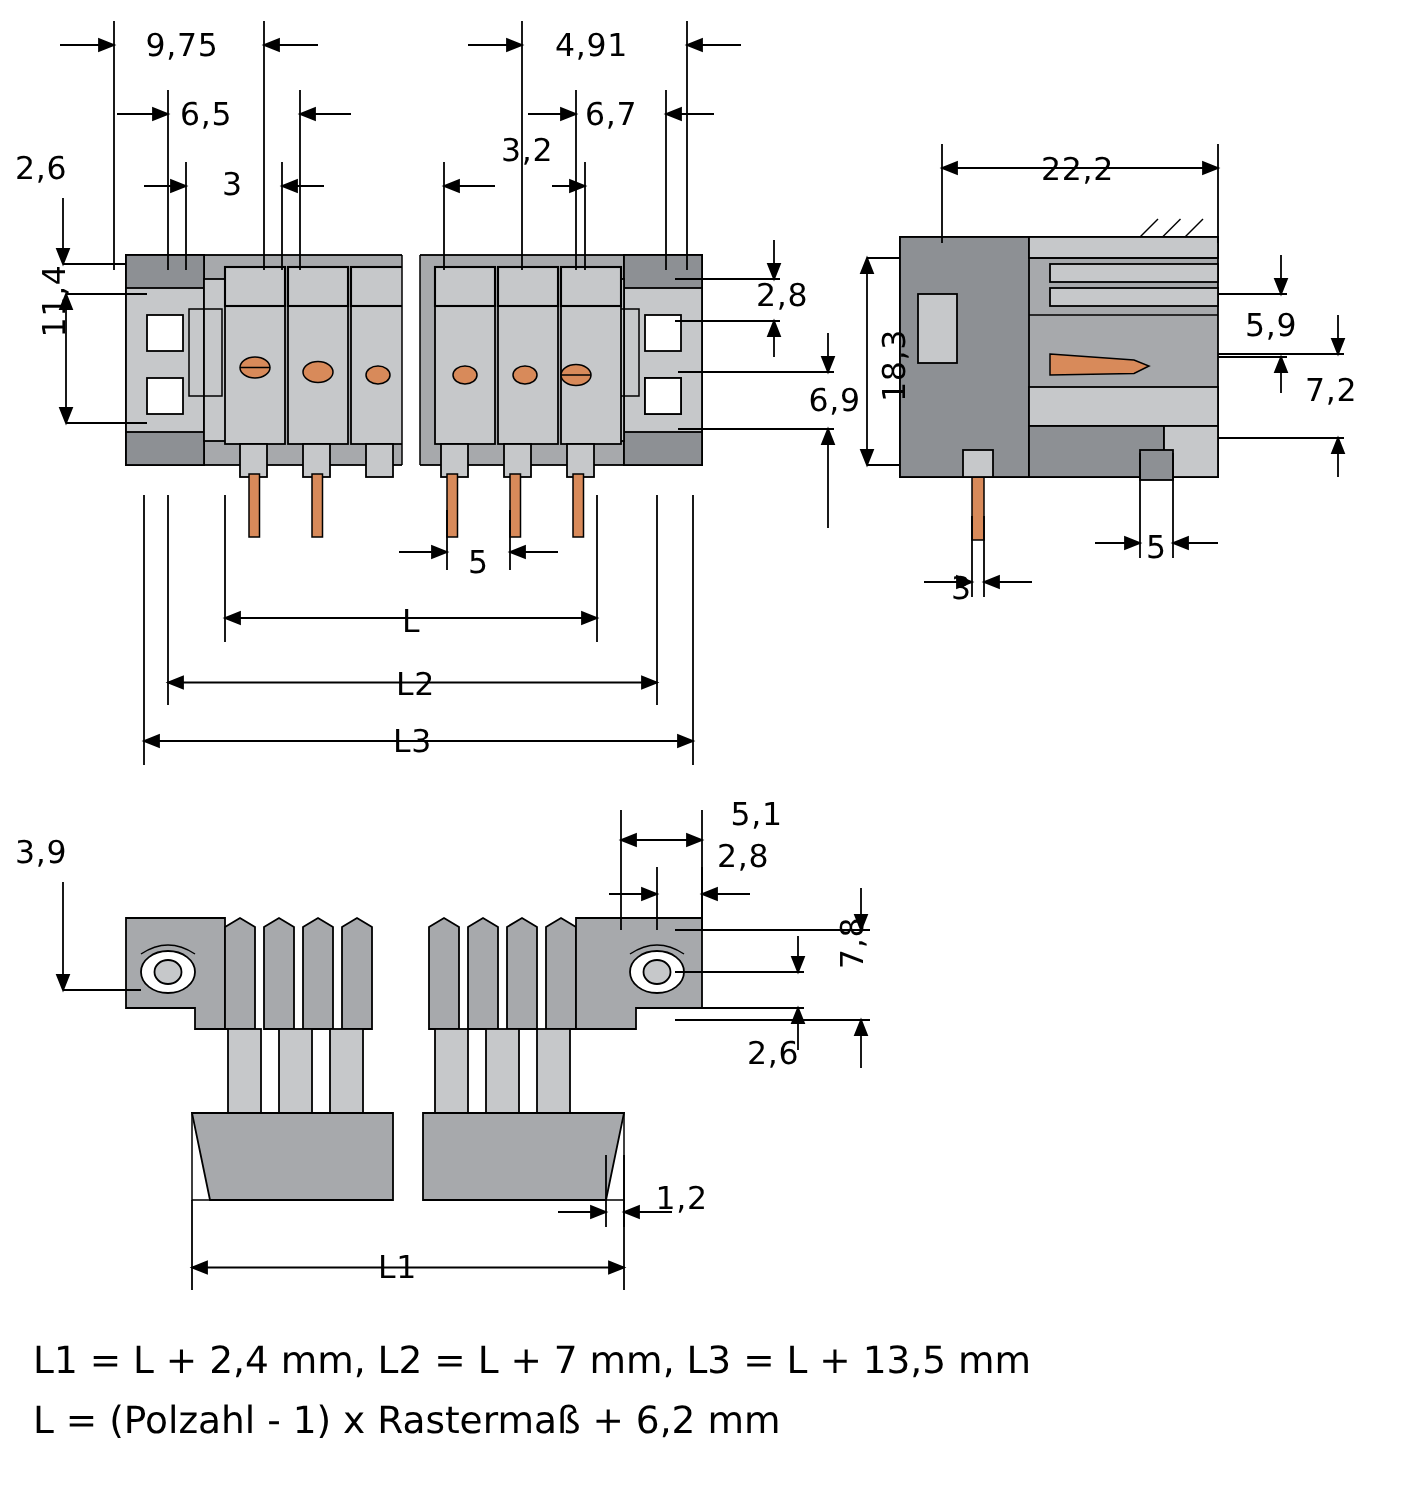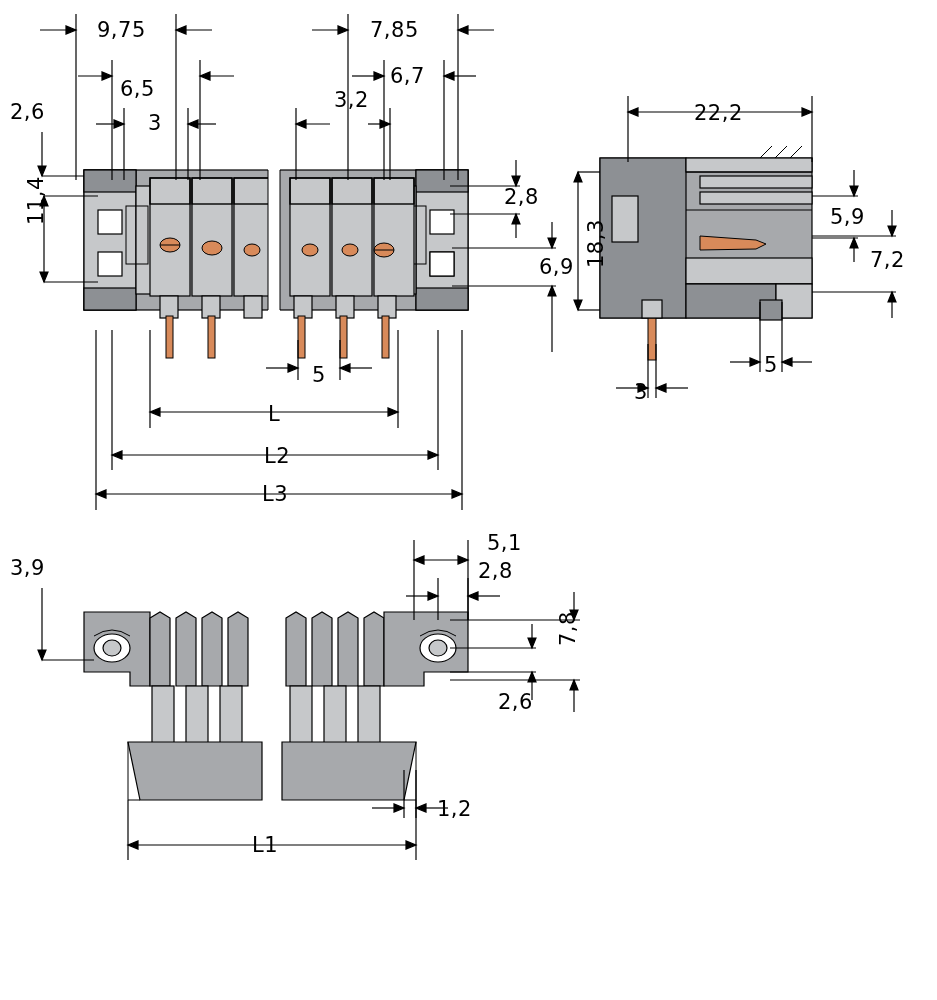--- a/index.html
+++ b/index.html
@@ -347,25 +347,25 @@
 
     <line x1="128" y1="800" x2="128" y2="860"></line>
     <line x1="416" y1="800" x2="416" y2="860"></line>
     <line x1="128" y1="845" x2="416" y2="845"></line>
     <polygon points="128,845 138,841 138,849"></polygon>
     <polygon points="416,845 406,841 406,849"></polygon>
   </g>
 </svg>
 
 <div class="abs dim" style="left:97px;top:18px;">9,75</div>
-<div class="abs dim" style="left:120px;top:77px;">6,5</div>
+<div class="abs dim" style="left:120px;top:64px;">6,5</div>
 <div class="abs dim" style="left:148px;top:111px;">3</div>
 <div class="abs dim" style="left:10px;top:100px;">2,6</div>
 <div class="abs dim" style="left:24px;top:225px;transform:rotate(-90deg);transform-origin:left top;">11,4</div>
-<div class="abs dim" style="left:370px;top:18px;">7,85</div>
+<div class="abs dim" style="left:370px;top:18px;">4,91</div>
 <div class="abs dim" style="left:390px;top:64px;">6,7</div>
 <div class="abs dim" style="left:312px;top:88px;margin-left:22px;">3,2</div>
 <div class="abs dim" style="left:504px;top:185px;">2,8</div>
 <div class="abs dim" style="left:539px;top:255px;">6,9</div>
 <div class="abs dim" style="left:312px;top:363px;">5</div>
 <div class="abs dim" style="left:268px;top:402px;">L</div>
 <div class="abs dim" style="left:264px;top:444px;">L2</div>
 <div class="abs dim" style="left:262px;top:482px;">L3</div>
 
 <div class="abs dim" style="left:694px;top:101px;">22,2</div>
@@ -373,17 +373,19 @@
 <div class="abs dim" style="left:830px;top:205px;">5,9</div>
 <div class="abs dim" style="left:870px;top:248px;">7,2</div>
 <div class="abs dim" style="left:764px;top:353px;">5</div>
 <div class="abs dim" style="left:634px;top:380px;">3</div>
 
 <div class="abs dim" style="left:10px;top:556px;">3,9</div>
 <div class="abs dim" style="left:487px;top:531px;">5,1</div>
 <div class="abs dim" style="left:478px;top:559px;">2,8</div>
 <div class="abs dim" style="left:556px;top:646px;transform:rotate(-90deg);transform-origin:left top;">7,8</div>
 <div class="abs dim" style="left:498px;top:690px;">2,6</div>
-<div class="abs dim" style="left:437px;top:787px;margin-top:10px;">1,2</div>
+<div class="abs dim" style="left:437px;top:787px;">1,2</div>
 <div class="abs dim" style="left:252px;top:833px;">L1</div>
 
+<div class="abs formula" style="left:22px;top:892px;">L1 = L + 2,4 mm, L2 = L + 7 mm, L3 = L + 13,5 mm</div>
+<div class="abs formula" style="left:22px;top:932px;">L = (Polzahl - 1) x Rastermaß + 6,2 mm</div>
 
 </div>
 
 </body></html>

